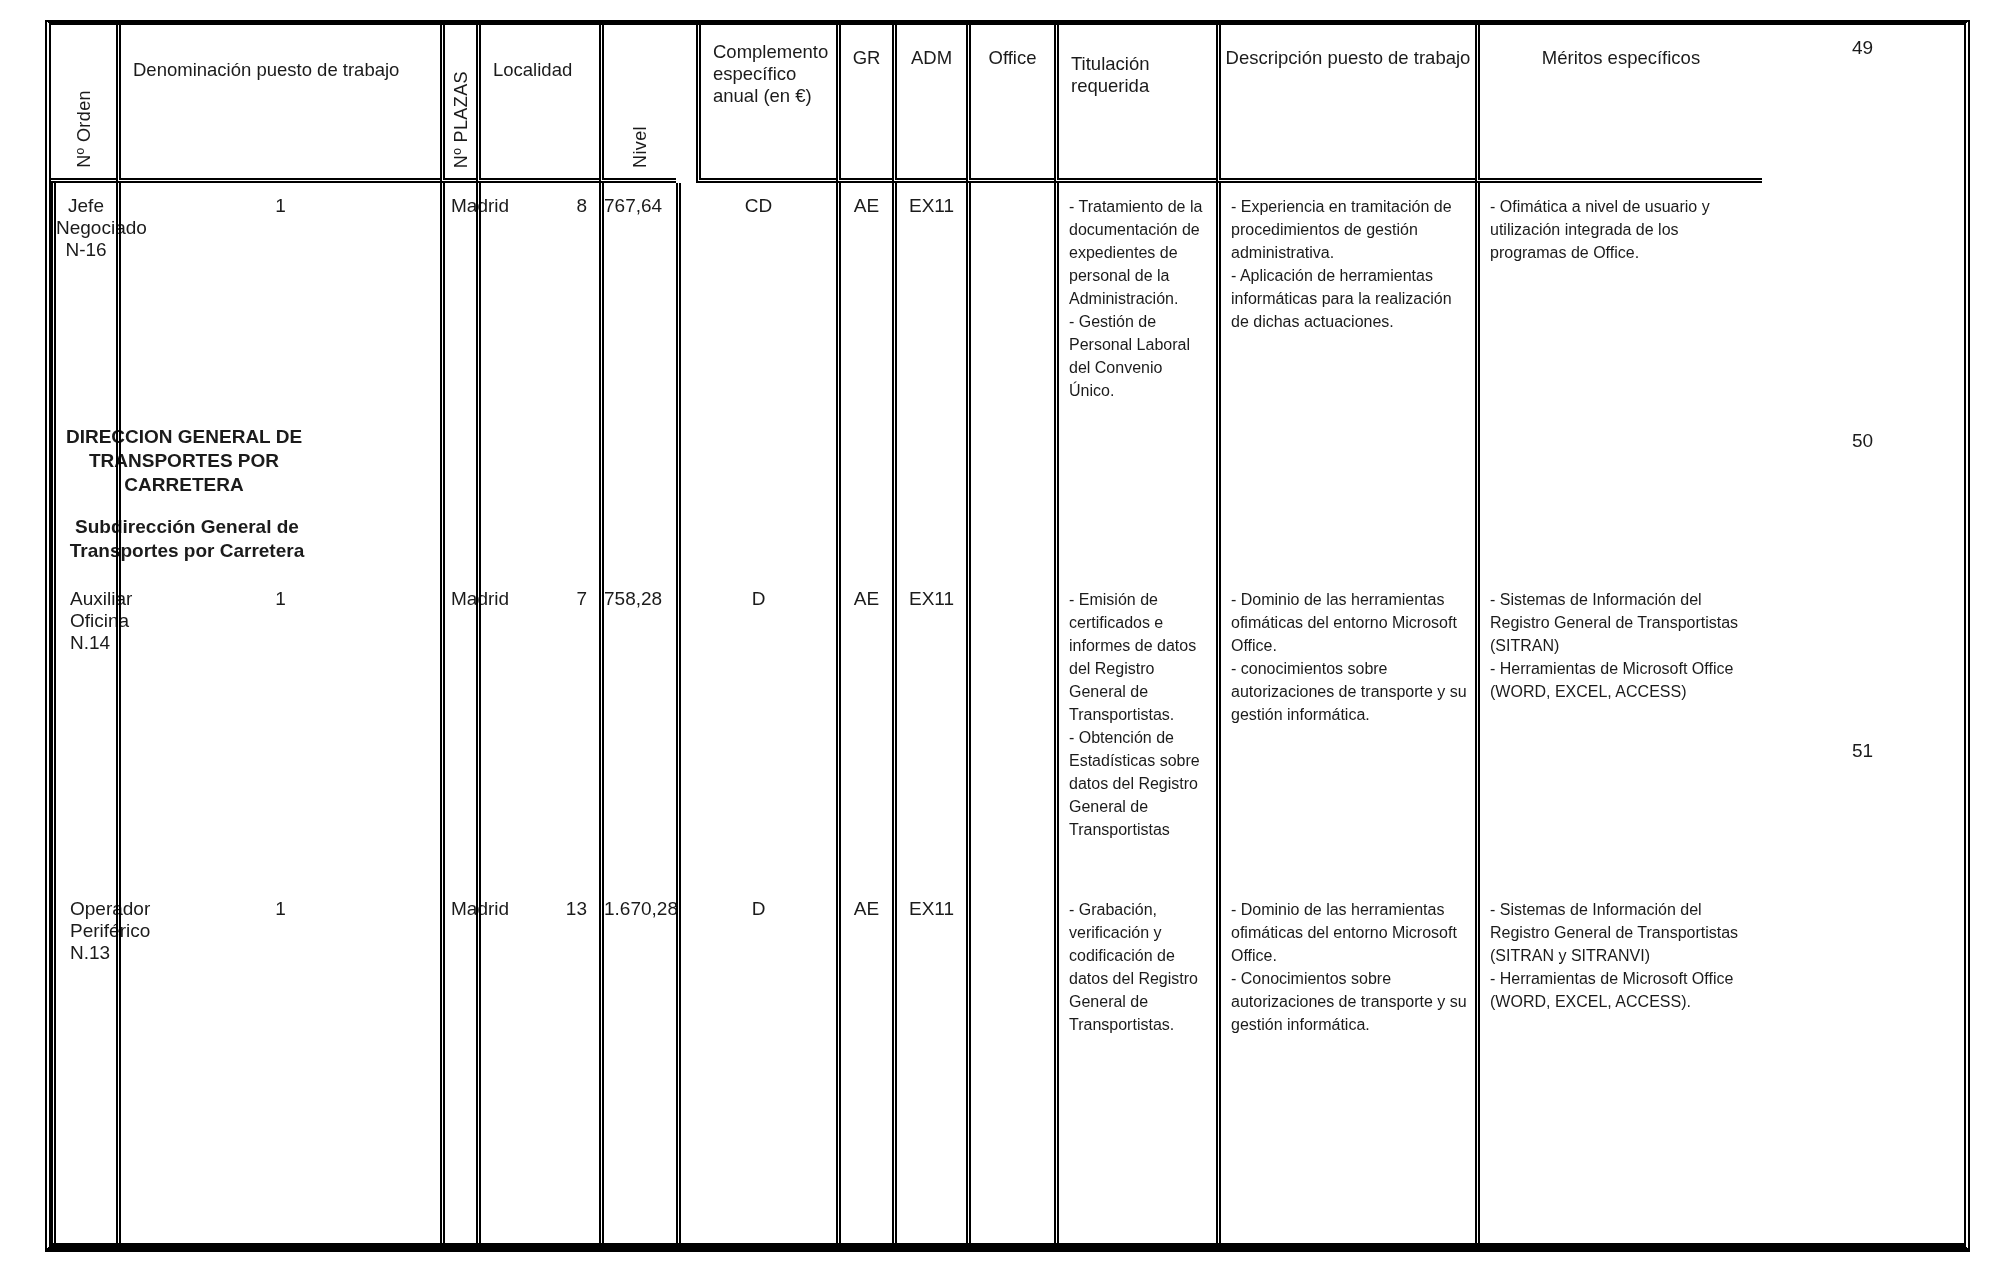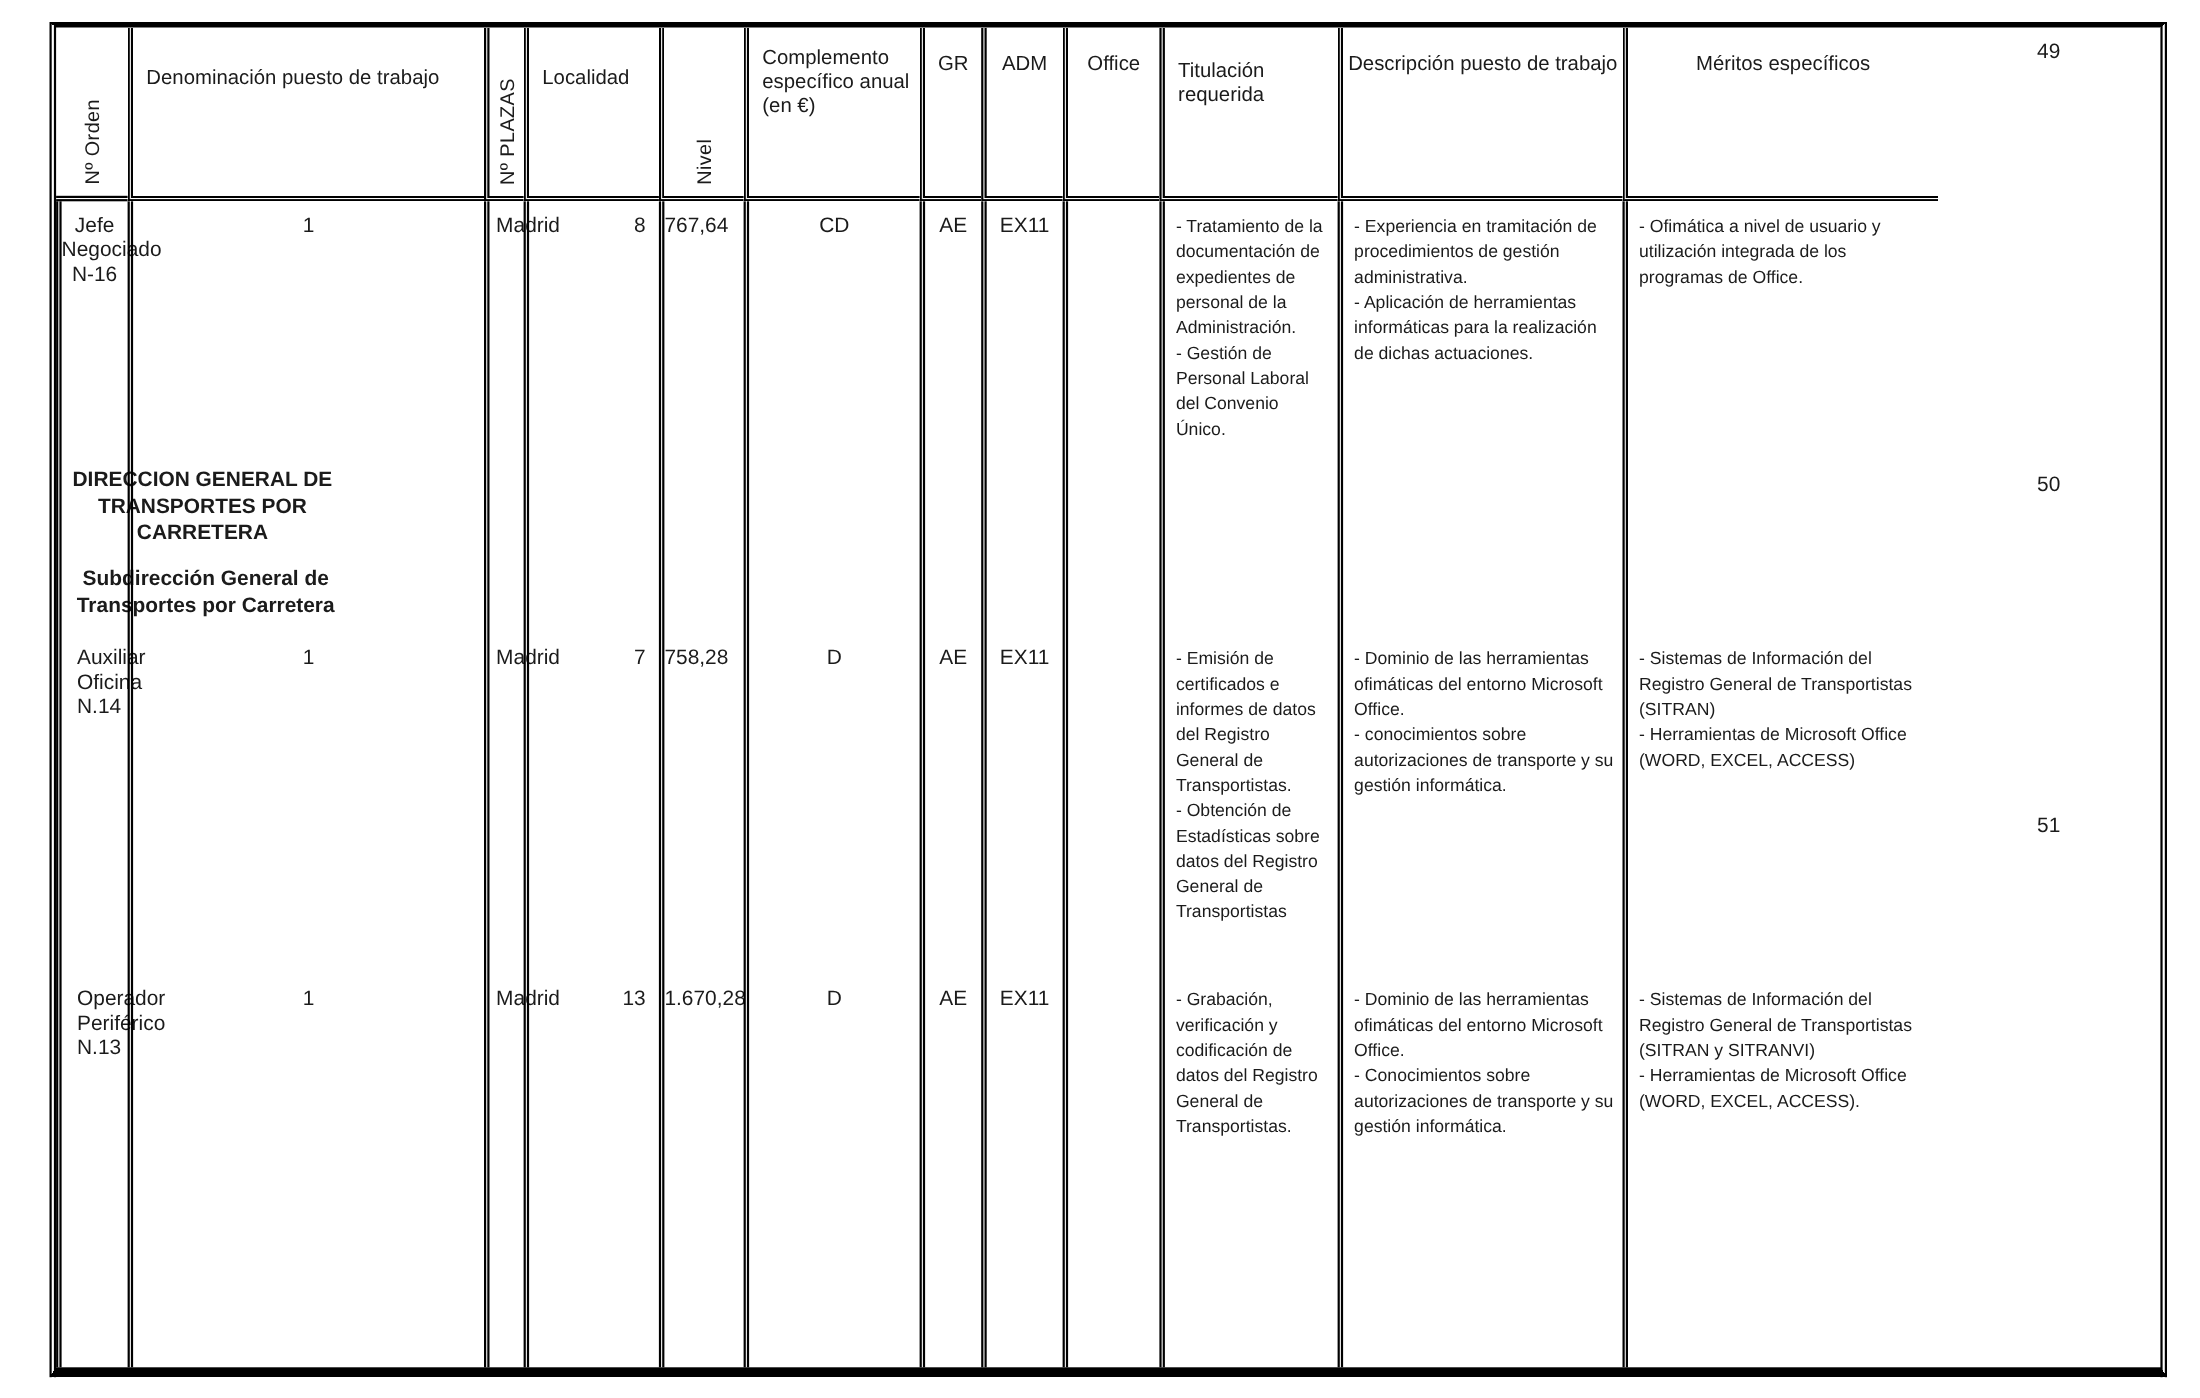--- a/index.html
+++ b/index.html
@@ -21,21 +21,21 @@
     grid-template-columns:65px 324px 36px 123px 77px 160px 56px 74px 88px 162px 259px 287px 201px;
     grid-template-rows:158px 1fr;
   }
   .cell { box-sizing:border-box; border-left:5px double #000; overflow:visible; }
   .cell.c1 { border-left:none; }
   
   .hd { border-bottom:5px double #000; display:flex; font-size:18.5px; line-height:22px; }
   .hd.vert { align-items:flex-end; justify-content:center; padding-bottom:10px; }
   .vtext { writing-mode:vertical-rl; transform:rotate(180deg); white-space:nowrap; font-size:18px; letter-spacing:0.4px; }
   .hd.hleft  { align-items:flex-start; padding:34px 8px 0 12px; }
-  .hd.c6     { padding-top:16px; }
+  .hd.c6     { padding-top:16px;margin-left:20px; }
   .hd.c10    { padding-top:28px; }
   .hd.hcent  { align-items:flex-start; justify-content:center; text-align:center; padding-top:22px; }
   .hd.c7, .hd.c8, .hd.c9 { }
   
   .bd { position:relative; font-size:19px; }
   .blk { position:absolute; left:0; right:0; }
   .p49  { top:12px; }
   .psec { top:242px; }
   .p50  { top:405px; }
   .p51  { top:715px; }

